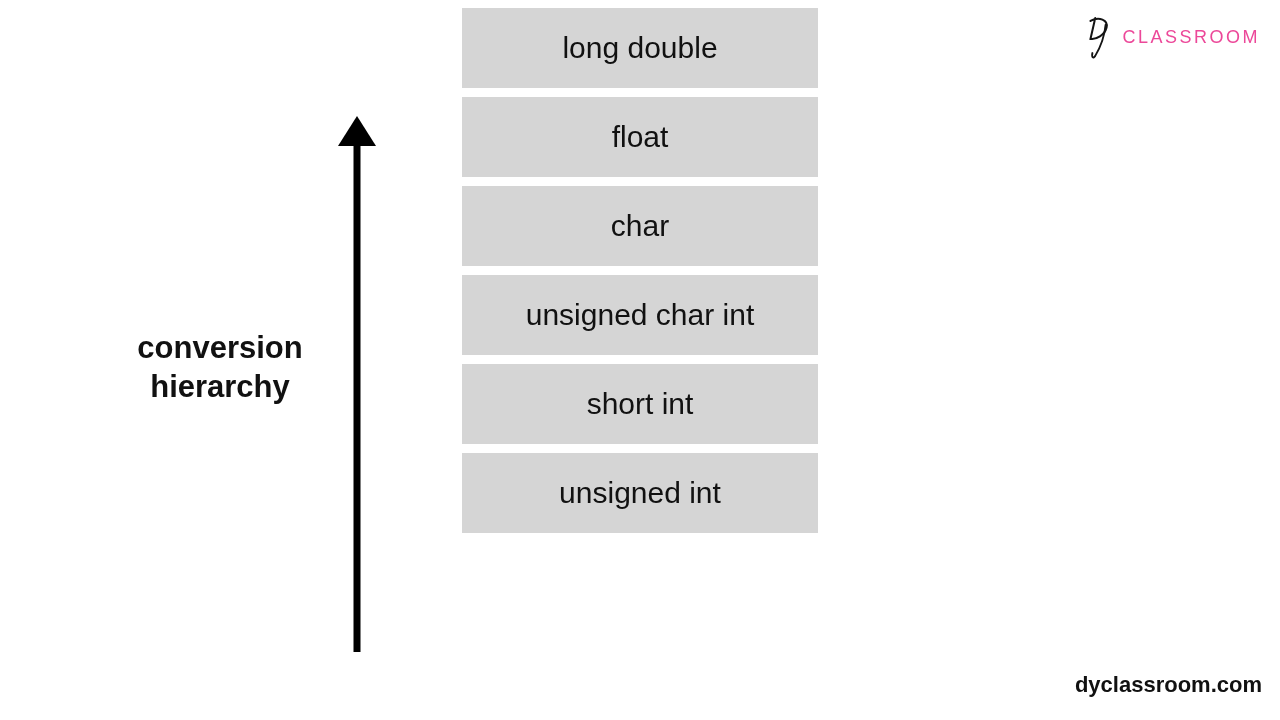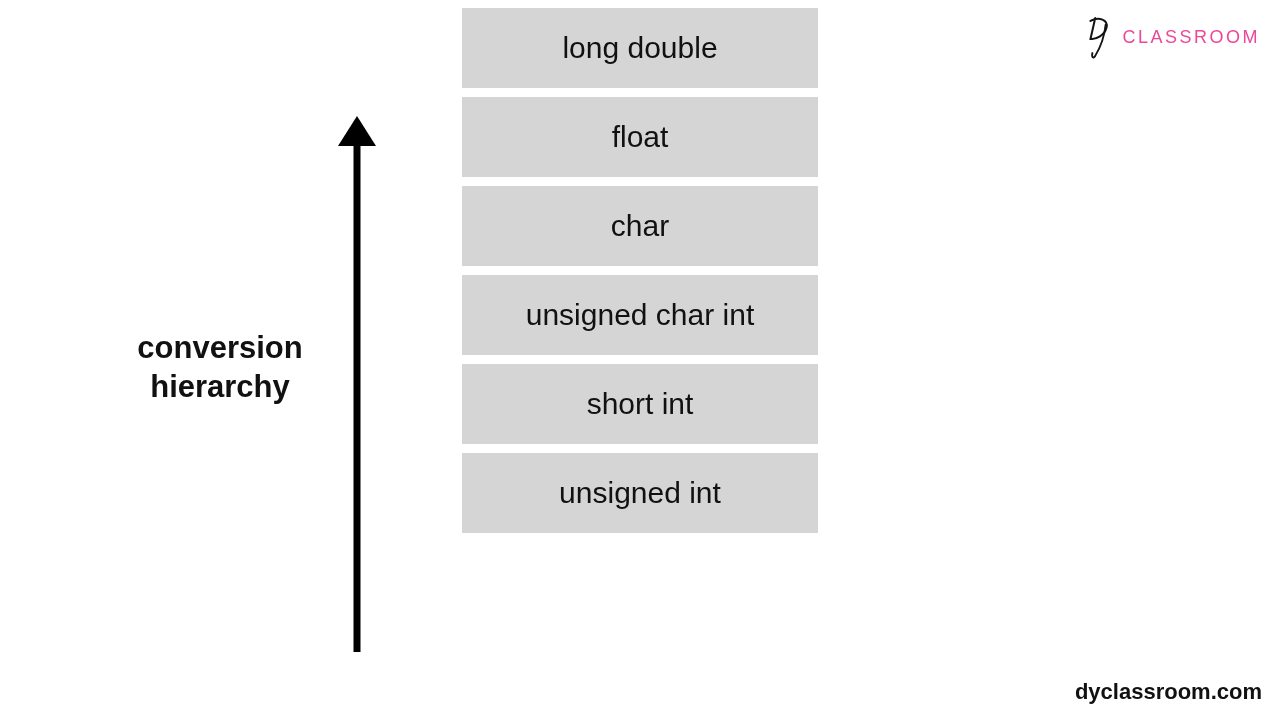--- a/index.html
+++ b/index.html
@@ -55,21 +55,21 @@
     display: flex; align-items: center; justify-content: center;
     font-size: 30px; font-weight: 400; color: #111111;
   }
   .base-row {
     display: flex; gap: 6px;
   }
   .base-row .box { flex: 1 1 0; }
 
   
   .website {
-    position: absolute; right: 18px; bottom: 15px;
+    position: absolute; right: 18px; bottom: 22px;
     font-size: 22px; font-weight: 700; color: #111111;
   }
 </style>
 </head>
 <body>
 
 <div class="canvas">
 
   <div class="logo">
     <svg class="logo-mark" width="34" height="46" viewBox="0 0 36 48" aria-hidden="true">

